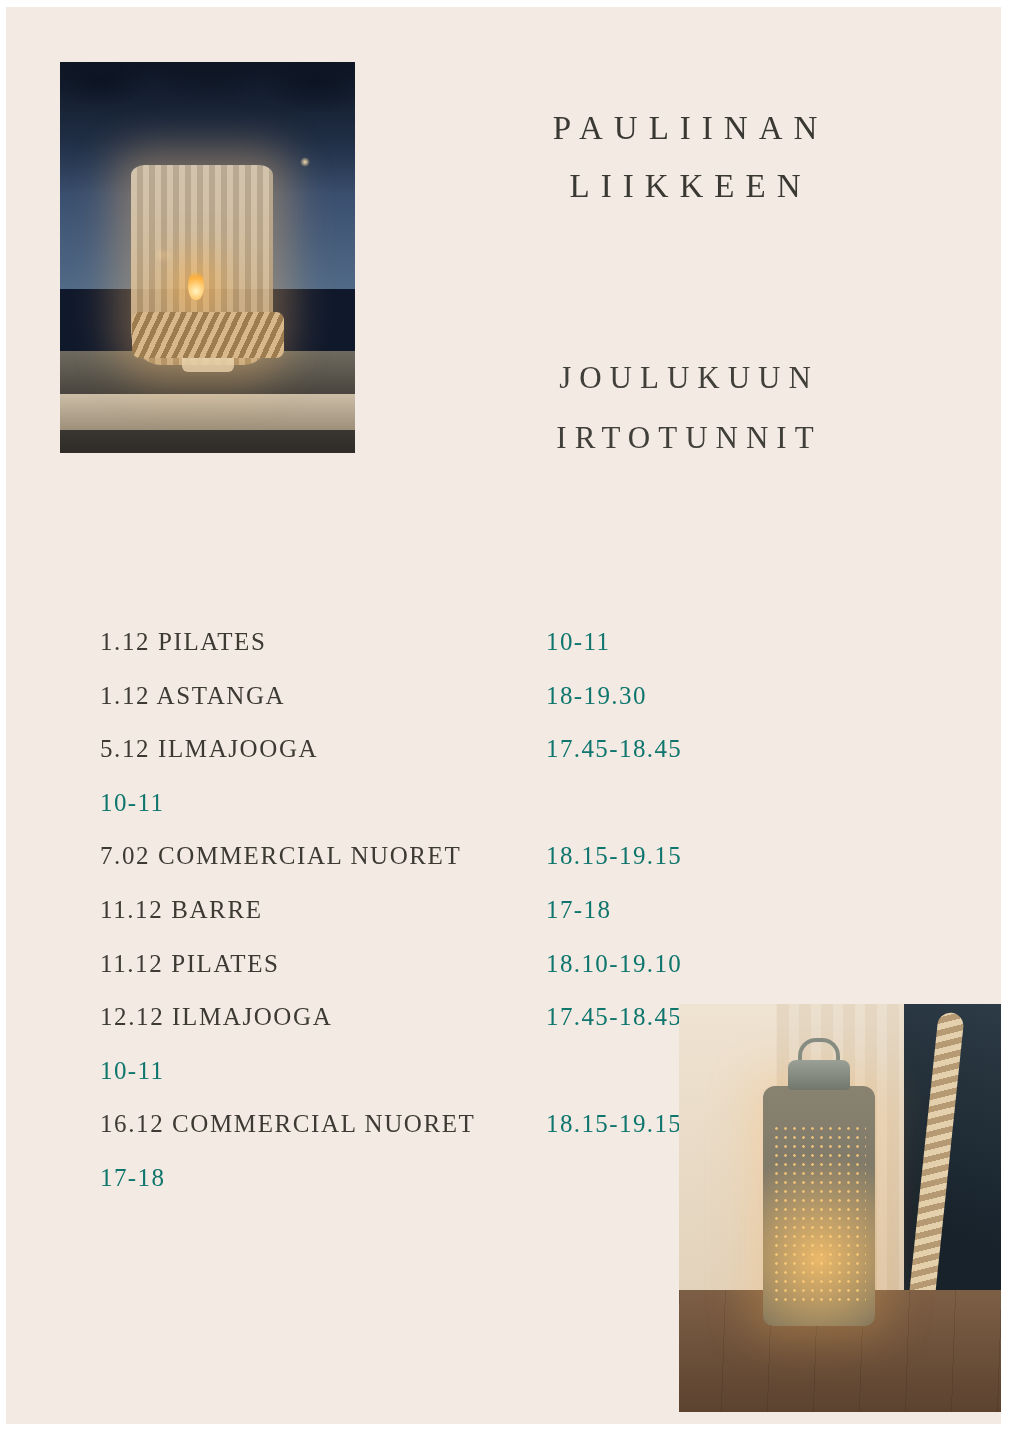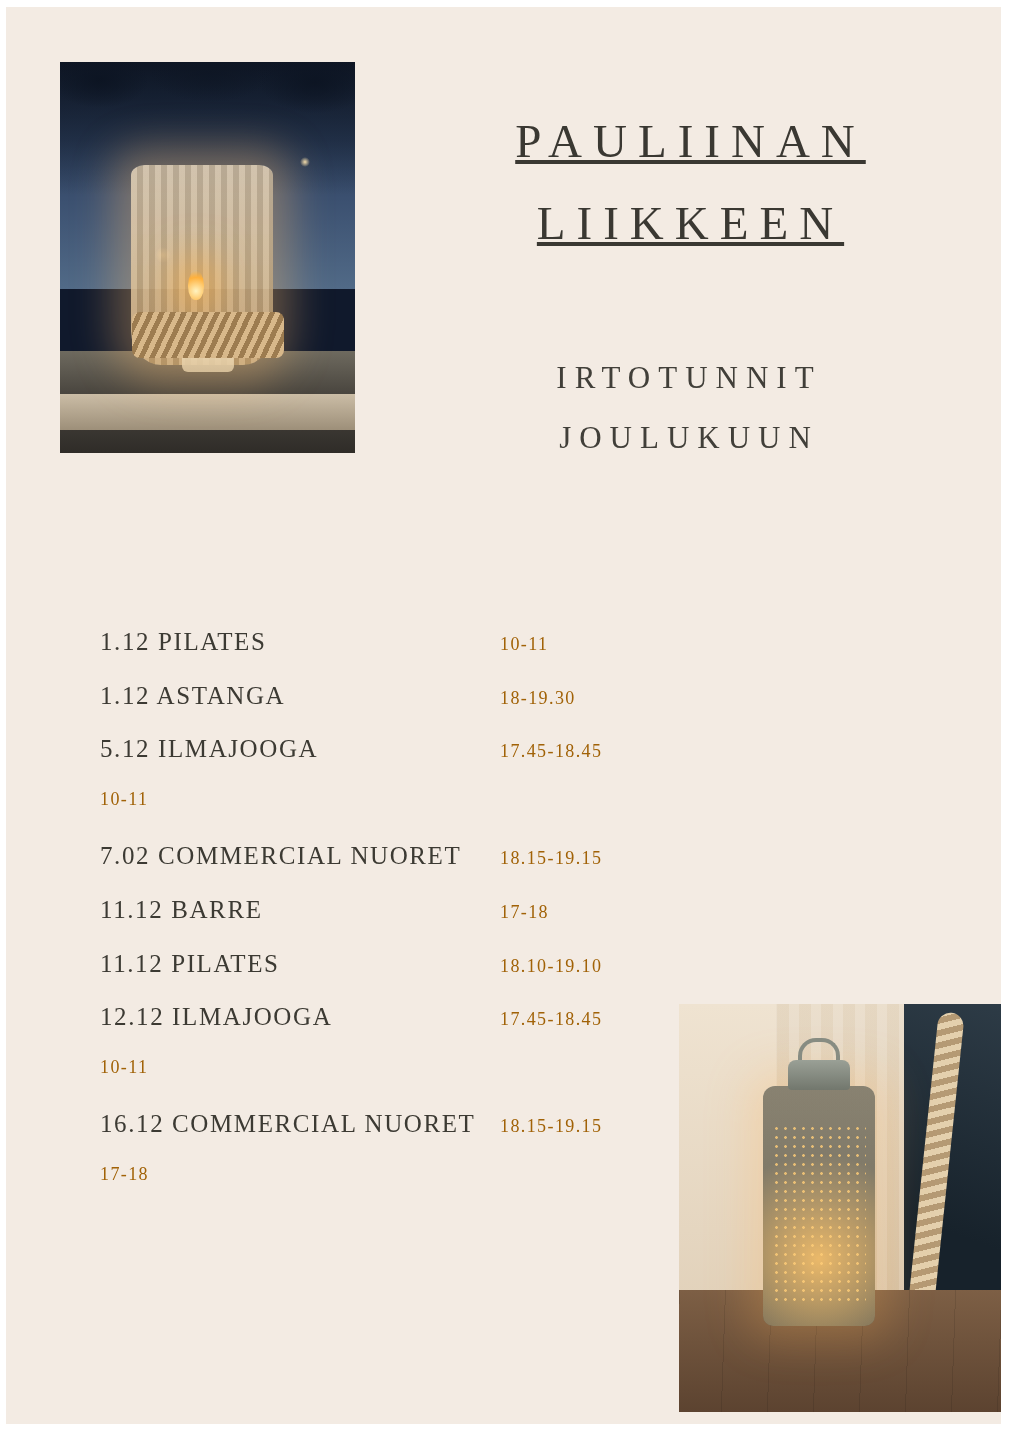--- a/index.html
+++ b/index.html
@@ -165,27 +165,26 @@
 
   
   .title-block {
     position: absolute;
     left: 400px;
     top: 100px;
     width: 570px;
     text-align: center;
   }
   .title-line {
-    font-size: 47px;
+    font-size: 33px;
     letter-spacing: 11px;
     color: #3a3832;
     line-height: 1.75;
     text-indent: 11px;
     white-space: nowrap;
-    text-decoration: underline;
   }
   .subtitle-block {
     position: absolute;
     left: 400px;
     top: 348px;
     width: 570px;
     text-align: center;
   }
   .subtitle-line {
     font-size: 31px;
@@ -200,32 +199,33 @@
   .schedule {
     position: absolute;
     left: 100px;
     top: 628px;
     width: 600px;
   }
   .row {
     display: flex;
     align-items: baseline;
     height: 53.6px;
+    gap: 46px;
   }
   .row .name {
     width: 400px;
     font-size: 25px;
     letter-spacing: 1.6px;
     color: #3c3a33;
     white-space: nowrap;
   }
   .row .time {
-    font-size: 18px;
+    font-size: 25px;
     letter-spacing: 1.4px;
-    color: #a16207;
+    color: #0f766e;
     white-space: nowrap;
   }
 </style>
 </head>
 <body>
 
 <div class="poster">
 
   <div class="photo-top">
     <div class="sky"></div>
@@ -240,22 +240,22 @@
     <div class="rope-top"></div>
     <div class="rope-bottom"></div>
   </div>
 
   <div class="title-block">
     <div class="title-line">PAULIINAN</div>
     <div class="title-line">LIIKKEEN</div>
   </div>
 
   <div class="subtitle-block">
+    <div class="subtitle-line">JOULUKUUN</div>
     <div class="subtitle-line">IRTOTUNNIT</div>
-    <div class="subtitle-line">JOULUKUUN</div>
   </div>
 
   <div class="schedule">
     <div class="row">
       <span class="name">1.12 PILATES</span>
       <span class="time">10-11</span>
     </div>
     <div class="row">
       <span class="name">1.12 ASTANGA</span>
       <span class="time">18-19.30</span>

